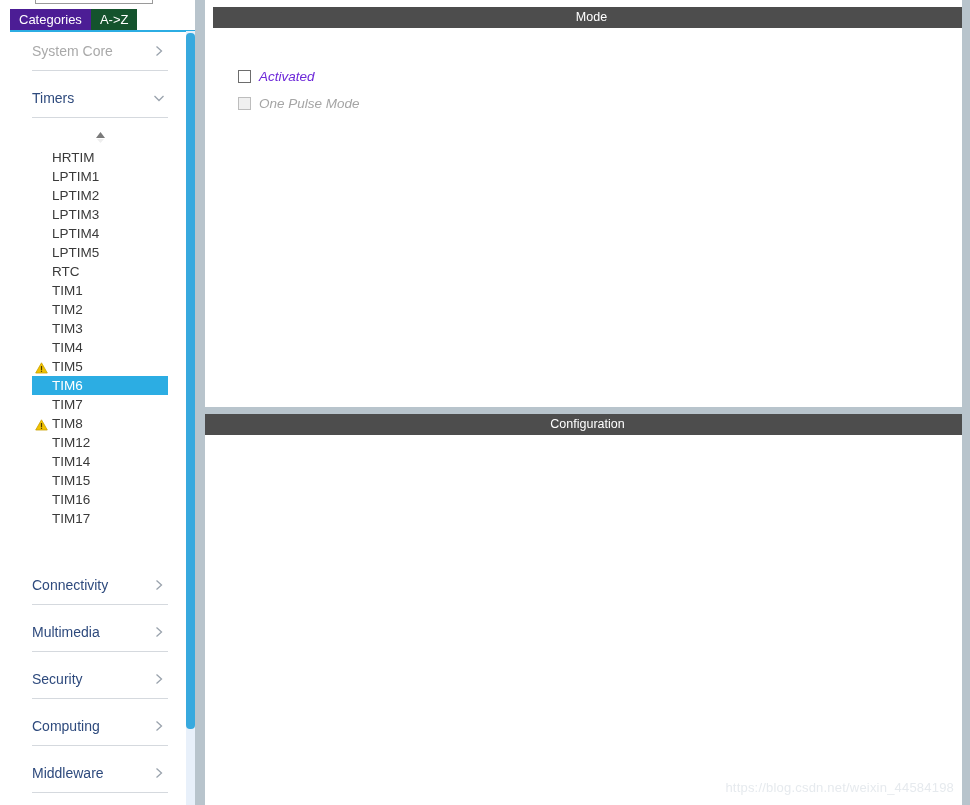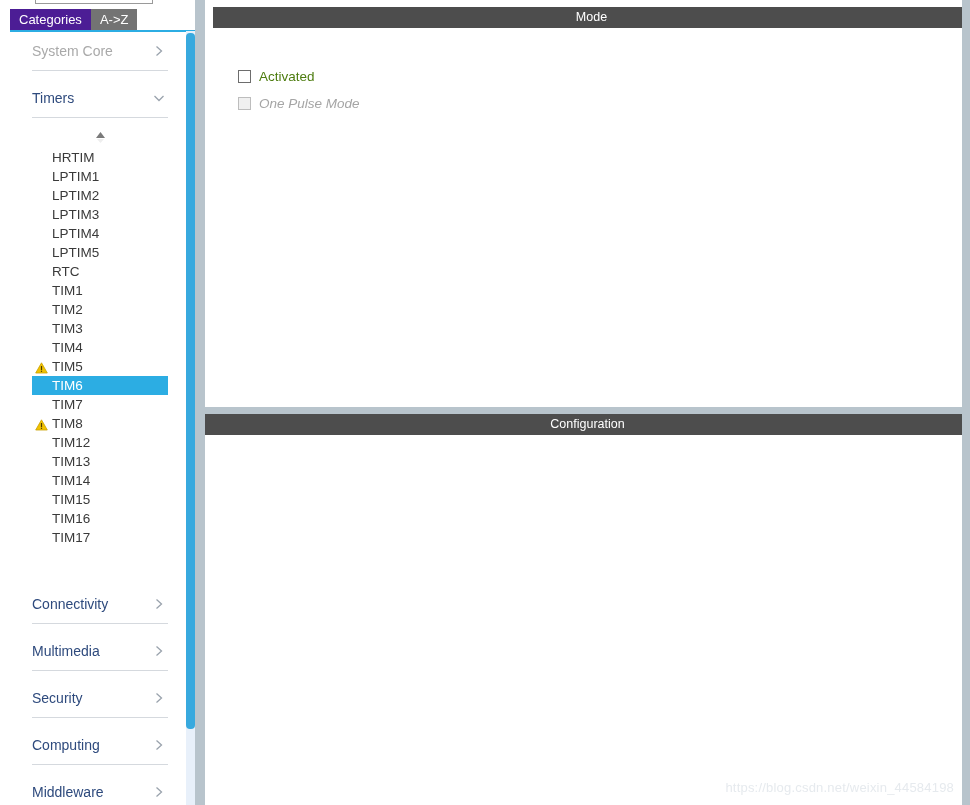--- a/index.html
+++ b/index.html
@@ -53,21 +53,21 @@
     line-height: 21px;
     padding: 0 9px;
     color: #ffffff;
     font-size: 13px;
     font-family: "Liberation Sans", sans-serif;
     white-space: nowrap;
     cursor: pointer;
     box-sizing: border-box;
   }
   .tab.active { background: #4c1d95; }
-  .tab.inactive { background: #737373; }
+  .tab.inactive { background: #14532d; }
 
   #tab-underline {
     position: absolute;
     left: 10px; top: 30px;
     width: 186px; height: 2px;
     background: #2cade3;
   }
 
   
   #cat-scroll {
@@ -259,23 +259,24 @@
     box-sizing: border-box;
     margin-right: 8px;
     flex: none;
   }
   .chk-row.disabled .chk-box {
     border-color: #bdbdbd;
     background: #f0f0f0;
   }
   .chk-label {
     font-size: 13.5px;
-    color: #4d7c0f;
+    color: #6d28d9;
     font-family: "Liberation Sans", sans-serif;
     white-space: nowrap;
+    font-style: italic;
   }
   .chk-row.disabled .chk-label {
     color: #a5a5a5;
     font-style: italic;
   }
 
   #chk-activated { left: 33px; top: 39px; }
   #chk-onepulse  { left: 33px; top: 66px; }
 
   
@@ -359,21 +360,20 @@
                 <rect x="5.9" y="8.7" width="1.2" height="1.2" fill="#4a3c00"></rect>
               </svg></span><span>TIM5</span></li>
           <li class="periph-item selected"><span>TIM6</span></li>
           <li class="periph-item"><span>TIM7</span></li>
           <li class="periph-item"><span class="warn-icon"><svg width="13" height="12" viewBox="0 0 13 12">
                 <path d="M6.5 0.8 L12.3 11 L0.7 11 Z" fill="#f2c200" stroke="#c9a100" stroke-width="0.8" stroke-linejoin="round"></path>
                 <rect x="5.9" y="4" width="1.2" height="4" fill="#4a3c00"></rect>
                 <rect x="5.9" y="8.7" width="1.2" height="1.2" fill="#4a3c00"></rect>
               </svg></span><span>TIM8</span></li>
           <li class="periph-item"><span>TIM12</span></li>
-          <li class="periph-item"><span>TIM13</span></li>
           <li class="periph-item"><span>TIM14</span></li>
           <li class="periph-item"><span>TIM15</span></li>
           <li class="periph-item"><span>TIM16</span></li>
           <li class="periph-item"><span>TIM17</span></li>
         </ul>
 
       <div class="periph-spacer"></div>
 
       <div class="cat-row">
         <span class="cat-label">Connectivity</span>

